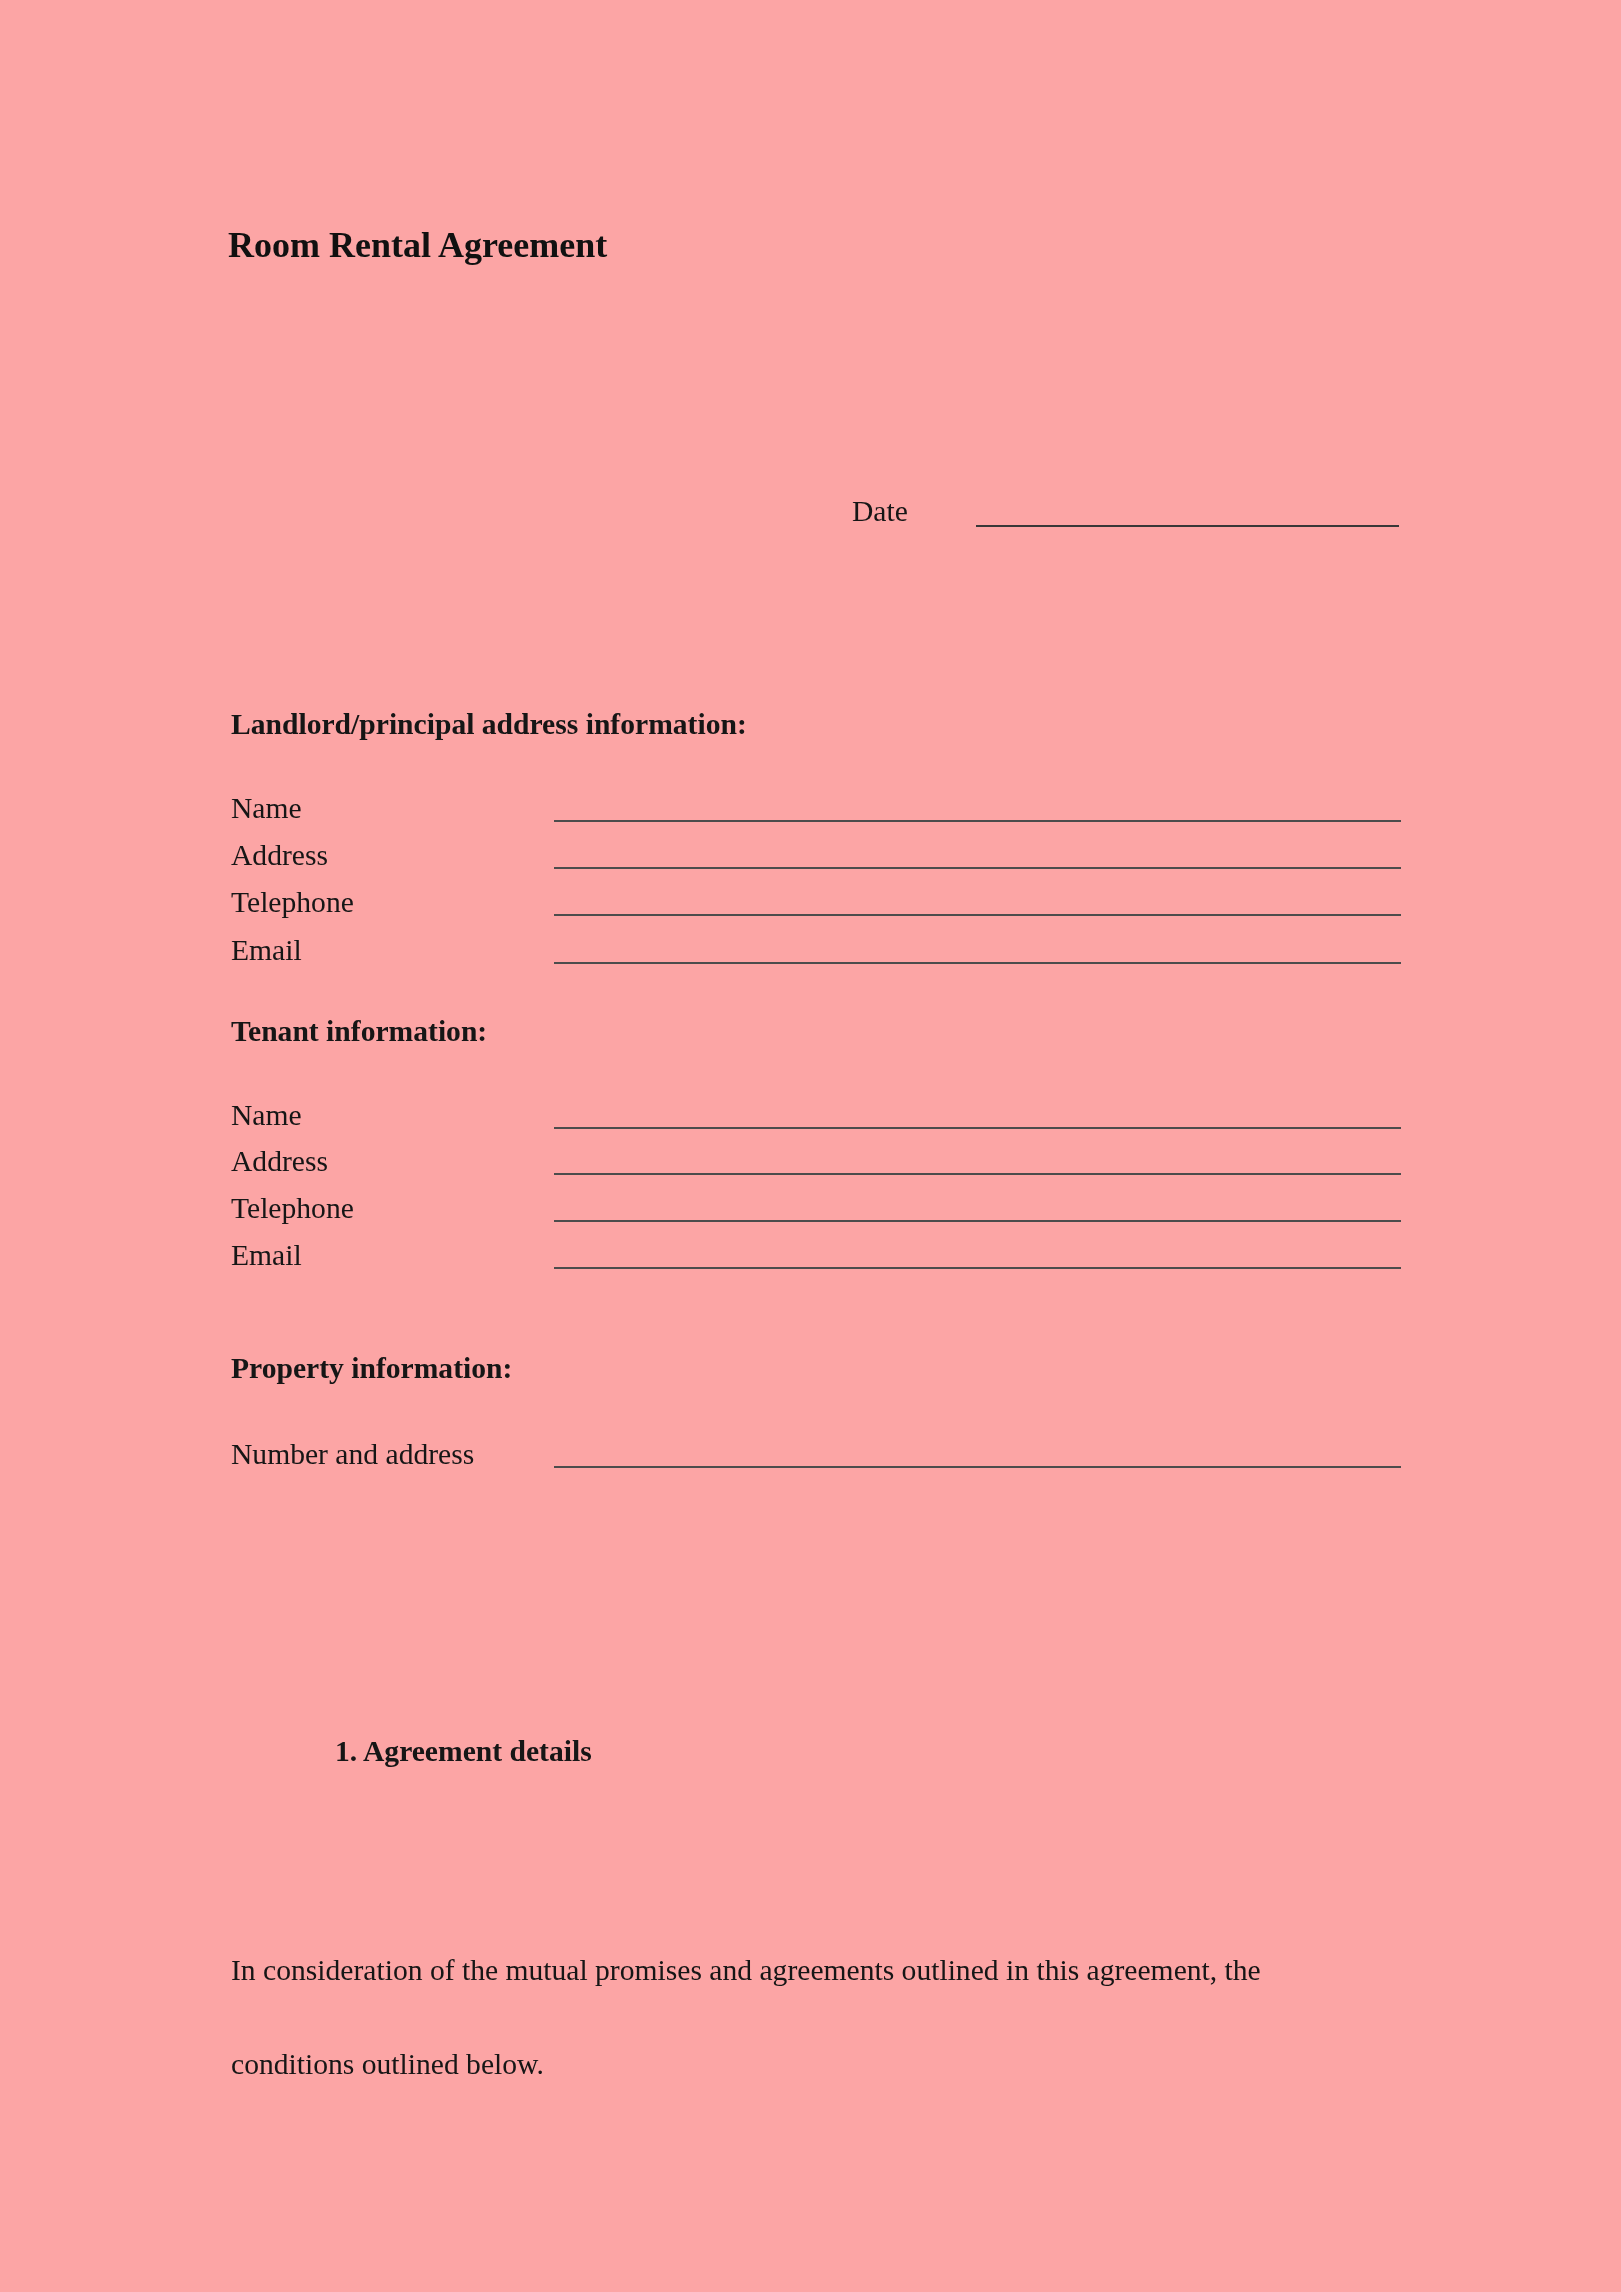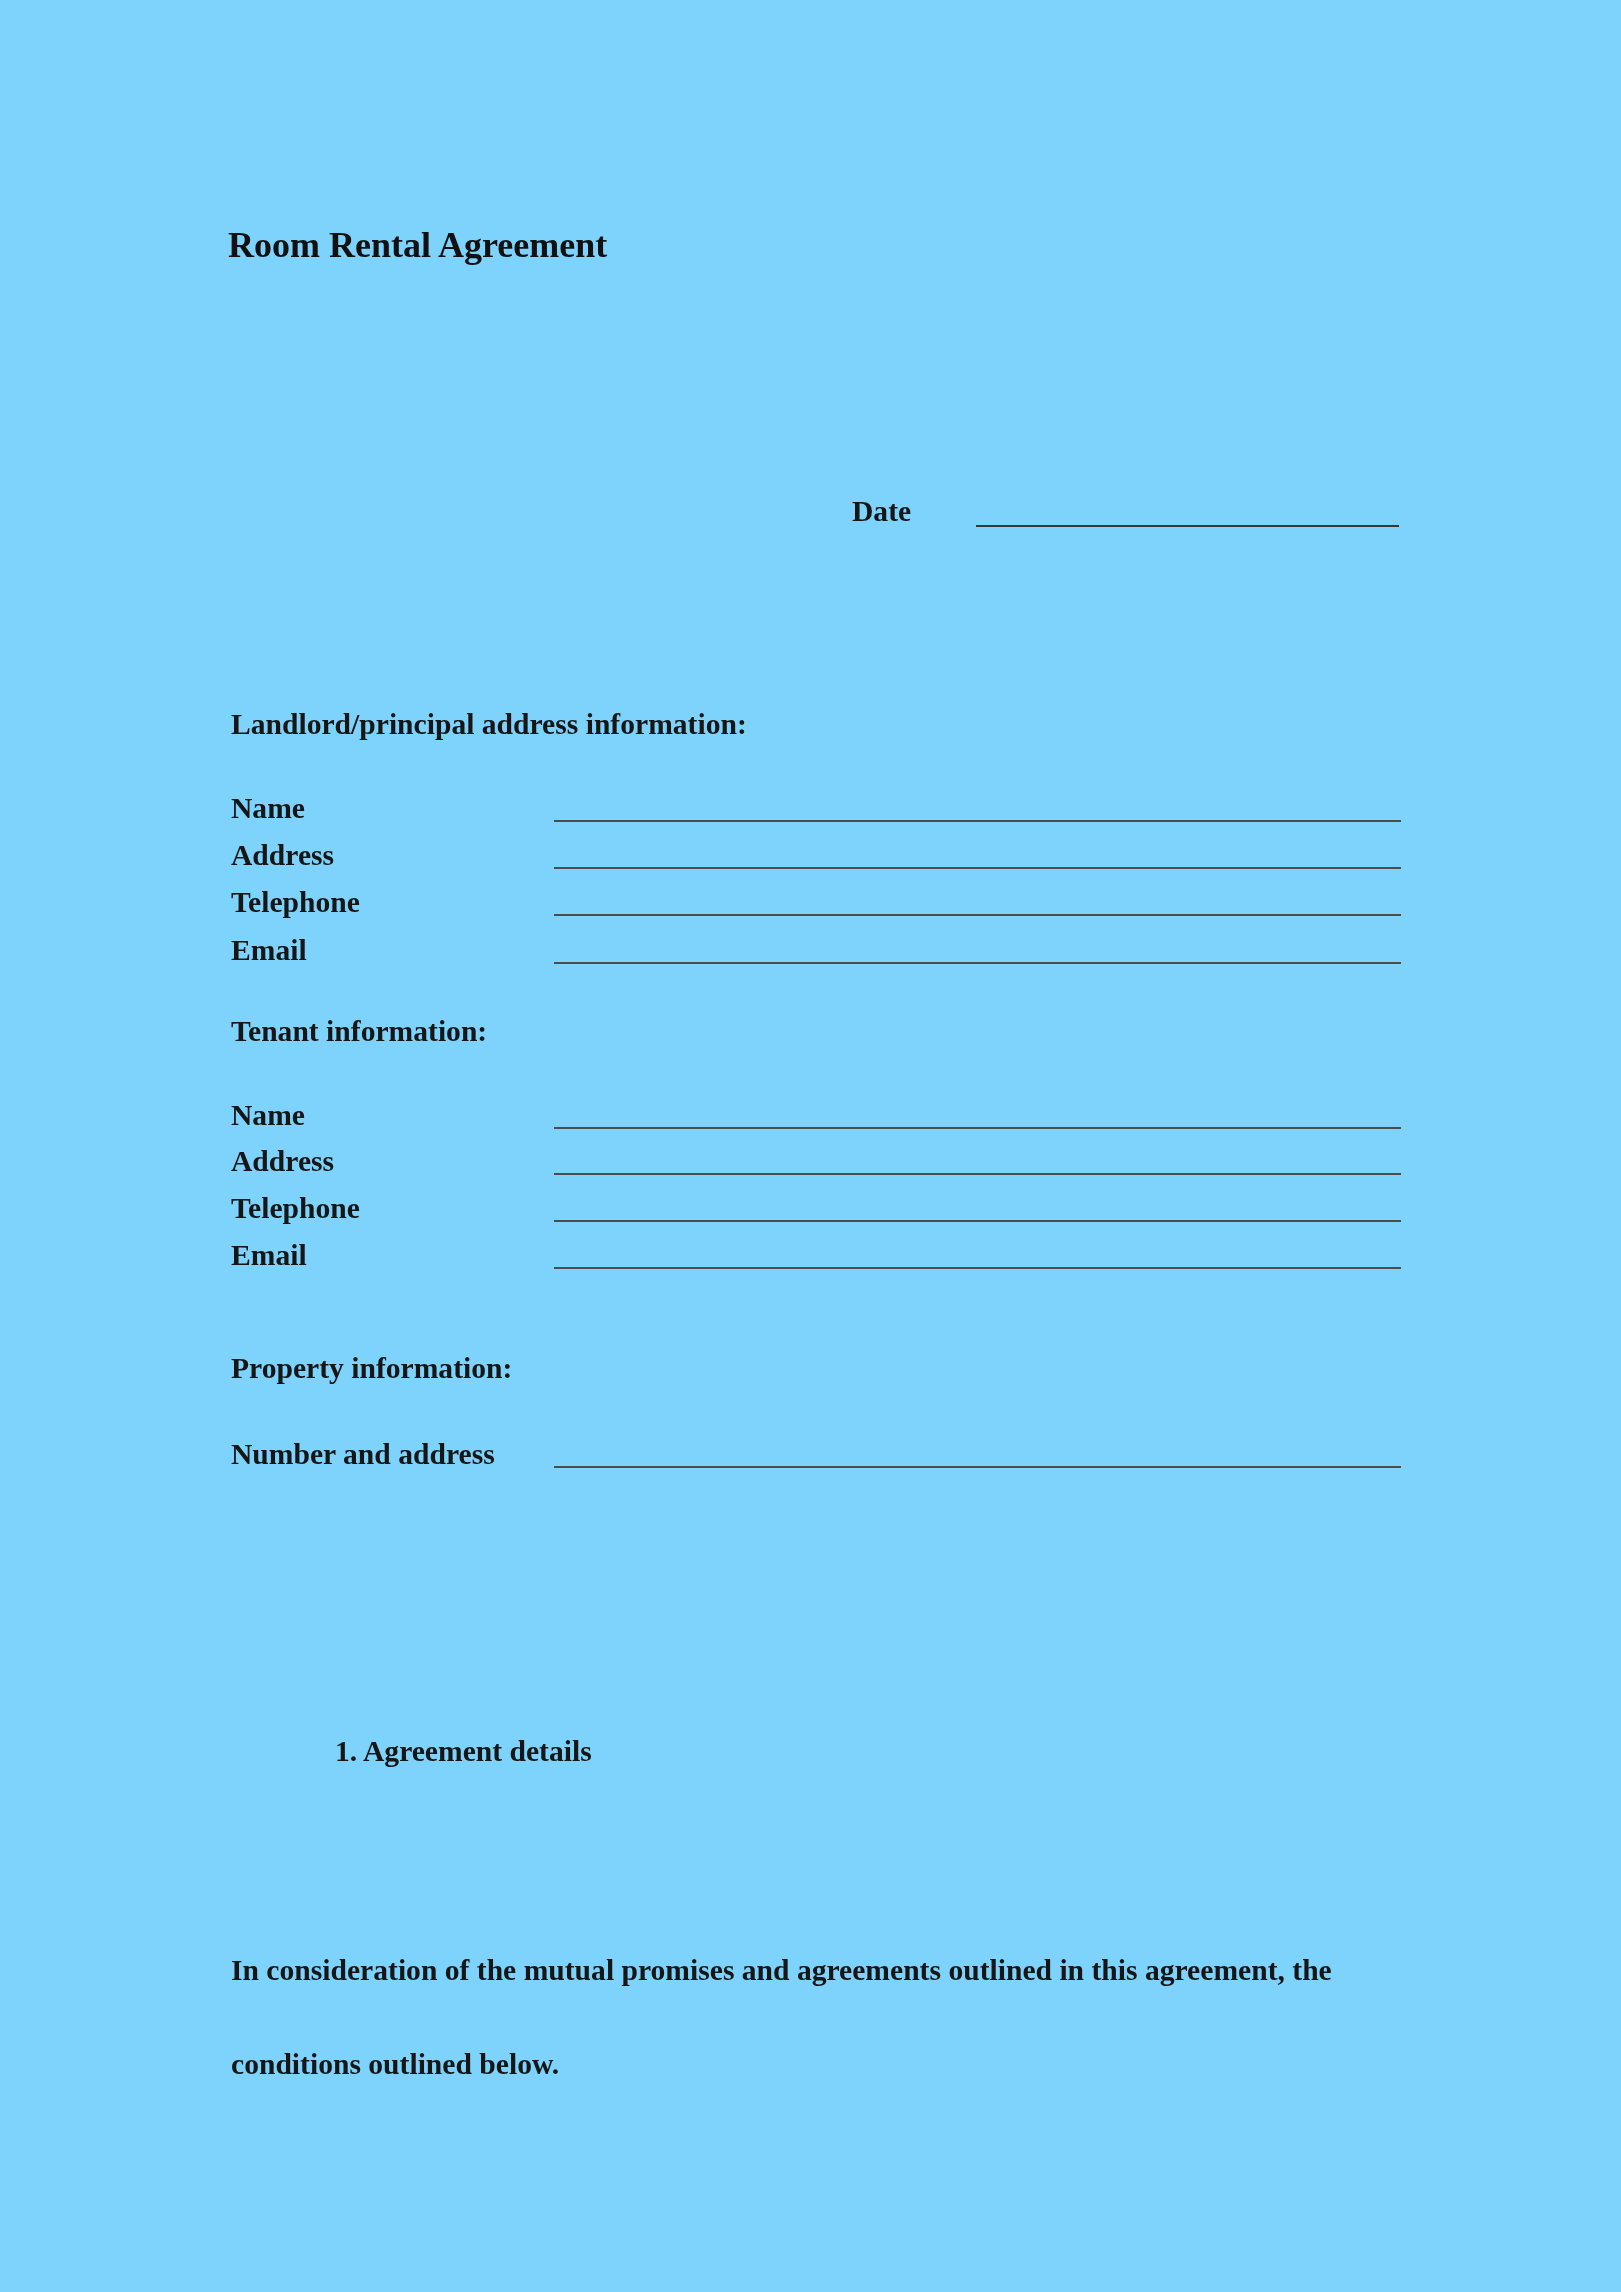--- a/index.html
+++ b/index.html
@@ -1,31 +1,30 @@
 <!DOCTYPE html>
 <html style="font-size:14.3px"><head>
 <meta charset="utf-8">
 <style>
   html, body { margin: 0; padding: 0; background: #ffffff; }
   .page {
     position: relative;
     width: 1622px;
     height: 2293px;
-    background: #7dd3fc;
+    background: #fca5a5;
     overflow: hidden;
     font-family: "Liberation Serif", "DejaVu Serif", serif;
     color: #161616;
   }
   .t {
     position: absolute;
     font-size: 29.6px;
     line-height: 47px;
     white-space: nowrap;
     color: #161616;
-    font-weight: bold;
   }
   .b { font-weight: bold; }
   .title {
     position: absolute;
     font-size: 36px;
     line-height: 45px;
     font-weight: bold;
     white-space: nowrap;
     color: #111111;
   }

